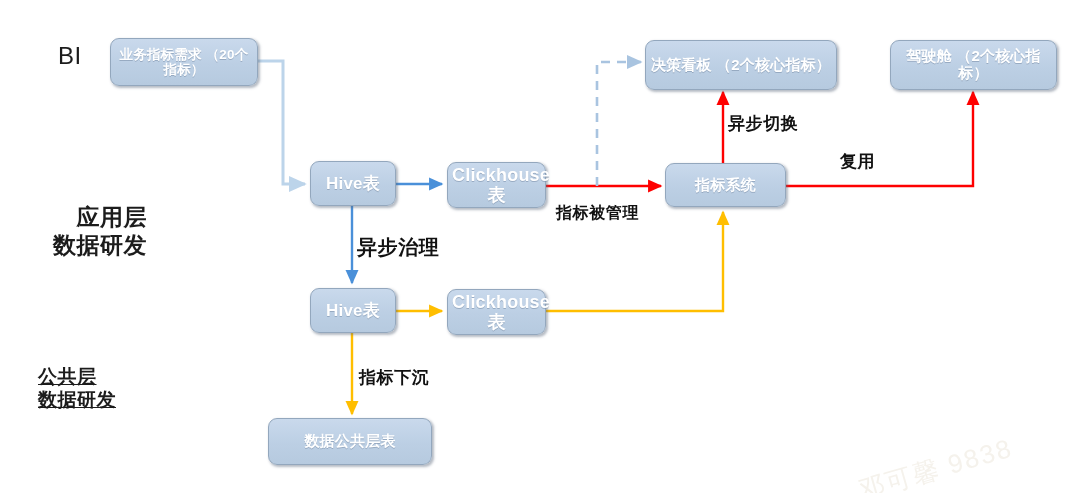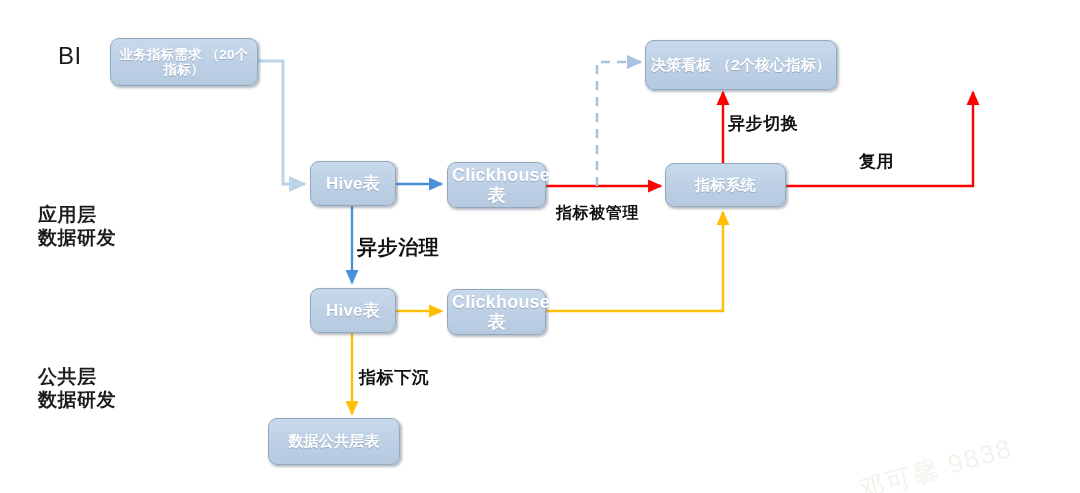--- a/index.html
+++ b/index.html
@@ -118,36 +118,40 @@
 
     <path d="M396,311 L442,311" fill="none" stroke="#ffbe00" stroke-width="2.4" marker-end="url(#arrow-yellow)"></path>
 
     <path d="M546,311 L723,311 L723,212" fill="none" stroke="#ffbe00" stroke-width="2.4" marker-end="url(#arrow-yellow)"></path>
 
     <path d="M352,333 L352,414" fill="none" stroke="#ffbe00" stroke-width="2.4" marker-end="url(#arrow-yellow)"></path>
   </svg>
 
   <div class="caption plain" style="left:46px; top:41px; font-size:24px;">BI</div>
 
-  <div class="caption" style="left:38px; top:203px; font-size:19px;">应用层
+  <div class="caption" style="left:53px; top:203px; font-size:23px;text-align:right;">应用层
 数据研发</div>
 
-  <div class="caption" style="left:38px; top:365px; font-size:19px;">公共层
+  <div class="caption" style="left:38px; top:365px; font-size:19px;text-decoration:underline;">公共层
 数据研发</div>
 
   <div class="node" style="left:110px; top:38px; width:148px; height:48px; font-size:13.5px;">
     <span class="lbl">业务指标需求
 （20个指标）</span>
   </div>
 
   <div class="node" style="left:645px; top:40px; width:192px; height:50px; font-size:15px;">
     <span class="lbl">决策看板
 （2个核心指标）</span>
   </div>
 
+  <div class="node" style="left:890px; top:40px; width:167px; height:50px; font-size:15px;">
+    <span class="lbl">驾驶舱
+（2个核心指标）</span>
+  </div>
 
   <div class="node" style="left:310px; top:161px; width:86px; height:45px; font-size:17px;">
     <span class="lbl">Hive表</span>
   </div>
 
   <div class="node" style="left:447px; top:162px; width:99px; height:46px; font-size:18px;">
     <span class="lbl">Clickhouse表</span>
   </div>
 
   <div class="node" style="left:665px; top:163px; width:121px; height:44px; font-size:15px;">
@@ -155,27 +159,27 @@
   </div>
 
   <div class="node" style="left:310px; top:288px; width:86px; height:45px; font-size:17px;">
     <span class="lbl">Hive表</span>
   </div>
 
   <div class="node" style="left:447px; top:289px; width:99px; height:46px; font-size:18px;">
     <span class="lbl">Clickhouse表</span>
   </div>
 
-  <div class="node" style="left:268px; top:418px; width:132px; height:47px; font-size:15px;">
+  <div class="node" style="left:268px; top:418px; width:164px; height:47px; font-size:15px;">
     <span class="lbl">数据公共层表</span>
   </div>
 
   <div class="edge-label" style="left:728px; top:112px; font-size:17px;text-align:center;">异步切换</div>
 
-  <div class="edge-label" style="left:840px; top:150px; font-size:17px;margin-left:19px;">复用</div>
+  <div class="edge-label" style="left:840px; top:150px; font-size:17px;">复用</div>
 
   <div class="edge-label" style="left:556px; top:203px; font-size:16px;">指标被管理</div>
 
   <div class="edge-label" style="left:357px; top:234px; font-size:20px;">异步治理</div>
 
 
   <div class="edge-label" style="left:359px; top:366px; font-size:17px;">指标下沉</div>
 
   <div class="watermark" style="left:856px; top:452px;">邓可馨 9838</div>
 

